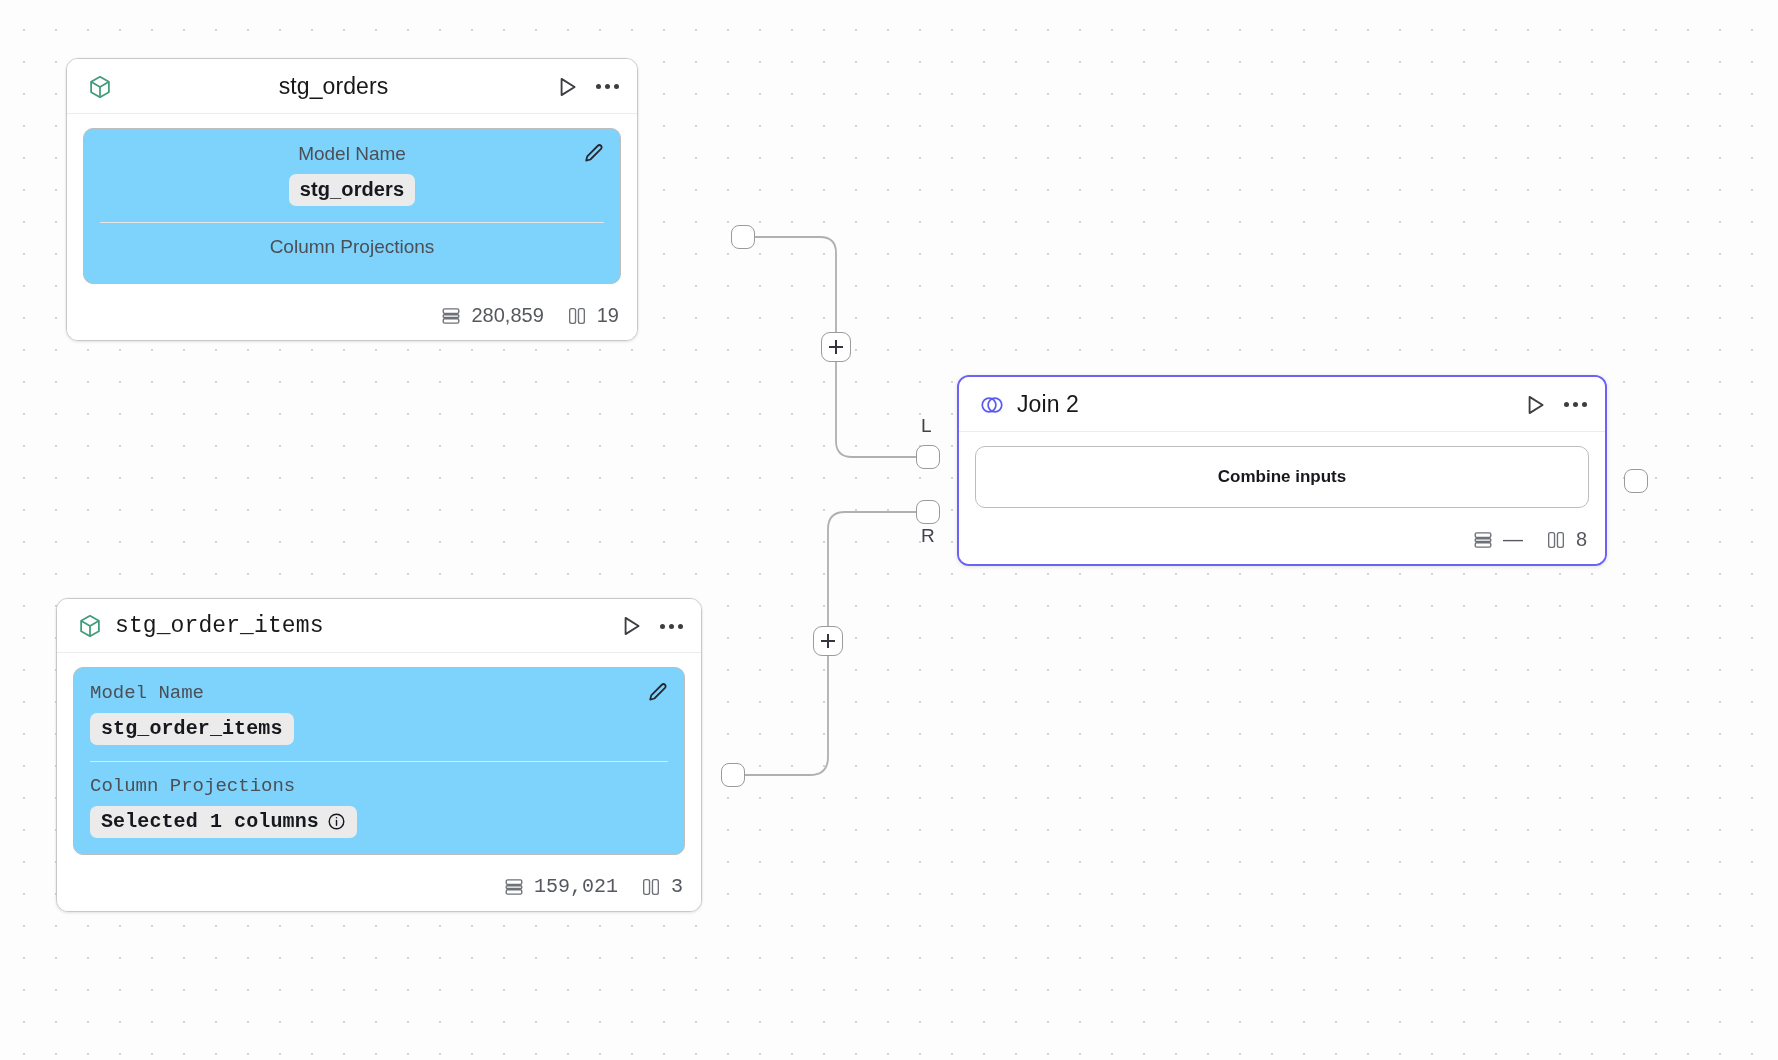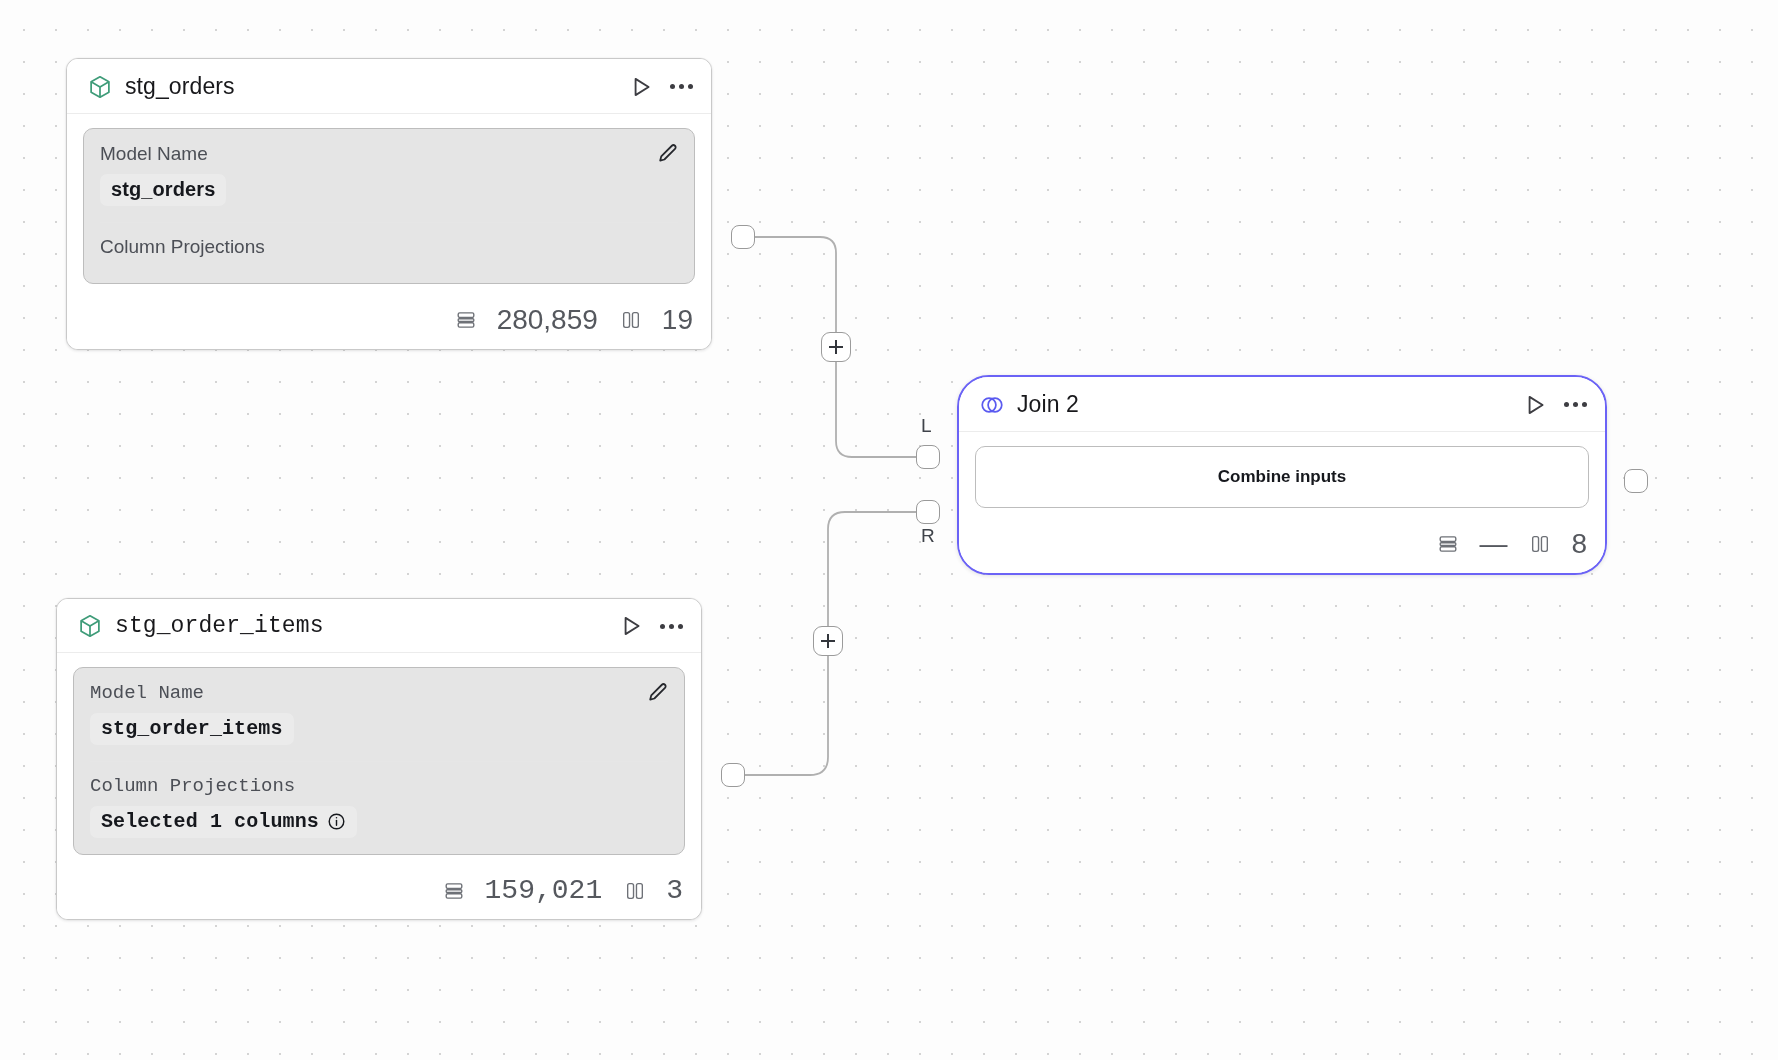--- a/index.html
+++ b/index.html
@@ -94,21 +94,21 @@
   
   .node-body {
     padding: 14px 16px 12px 16px;
     background: #fff;
   }
   .panel {
     border: 1px solid #bdbdbd;
     border-radius: 10px;
     padding: 14px 16px 16px 16px;
     position: relative;
-    background: #e5e5e5;
+    background: #7dd3fc;
   }
   .panel-edit {
     position: absolute;
     top: 13px;
     right: 14px;
   }
   .field-label {
     font-size: 19px;
     color: #4c4f56;
     margin-bottom: 9px;
@@ -137,22 +137,22 @@
     display: flex;
     align-items: center;
     justify-content: flex-end;
     gap: 10px;
     padding: 8px 18px 13px 18px;
     background: #fff;
   }
   .stat {
     display: inline-flex;
     align-items: center;
-    gap: 20px;
-    font-size: 28px;
+    gap: 9px;
+    font-size: 20px;
     color: #55585e;
   }
   .stat + .stat { margin-left: 12px; }
 
   
   .combine-box {
     border: 1px solid #bdbdbd;
     border-radius: 10px;
     height: 60px;
     display: flex;
@@ -210,21 +210,21 @@
 
 <div id="canvas">
 
   <svg id="edge-layer" viewBox="0 0 1778 1060" xmlns="http://www.w3.org/2000/svg">
 
     <path d="M 755 237 L 820 237 Q 836 237 836 253 L 836 441 Q 836 457 852 457 L 917 457" fill="none" stroke="#b0b0b0" stroke-width="1.8"></path>
 
     <path d="M 745 775 L 810 775 Q 828 775 828 757 L 828 529 Q 828 512 845 512 L 917 512" fill="none" stroke="#b0b0b0" stroke-width="1.8"></path>
   </svg>
 
-  <div class="node" style="left:66px; top:58px; width:646px;">
+  <div class="node" style="left:66px; top:58px; width:572px;text-align:center;">
     <div class="node-header">
       <span class="icon-btn">
         <svg width="26" height="26" viewBox="0 0 24 24" fill="none" stroke="#3f9c79" stroke-width="1.6" stroke-linejoin="round">
           <path d="M12 2.6 20.2 7.2v9.6L12 21.4 3.8 16.8V7.2z"></path>
           <path d="M3.8 7.2 12 11.9l8.2-4.7"></path>
           <path d="M12 11.9v9.5"></path>
         </svg>
       </span>
       <span class="node-title">stg_orders</span>
       <span class="hdr-actions">
@@ -348,21 +348,21 @@
           <rect x="4" y="4" width="6.4" height="16" rx="2"></rect>
           <rect x="13.6" y="4" width="6.4" height="16" rx="2"></rect>
         </svg>
         <span>3</span>
       </span>
     </div>
   </div>
 
   <div class="port" style="left:721px; top:763px;"></div>
 
-  <div class="node selected" style="left:957px; top:375px; width:650px;border-radius:32px;">
+  <div class="node selected" style="left:957px; top:375px; width:650px;">
     <div class="node-header">
       <span class="icon-btn">
         <svg width="26" height="26" viewBox="0 0 24 24" fill="none" stroke="#5b5bf0" stroke-width="1.6">
           <circle cx="9.3" cy="12" r="6.3"></circle>
           <circle cx="14.7" cy="12" r="6.3"></circle>
         </svg>
       </span>
       <span class="node-title">Join 2</span>
       <span class="hdr-actions">
         <span class="icon-btn">

